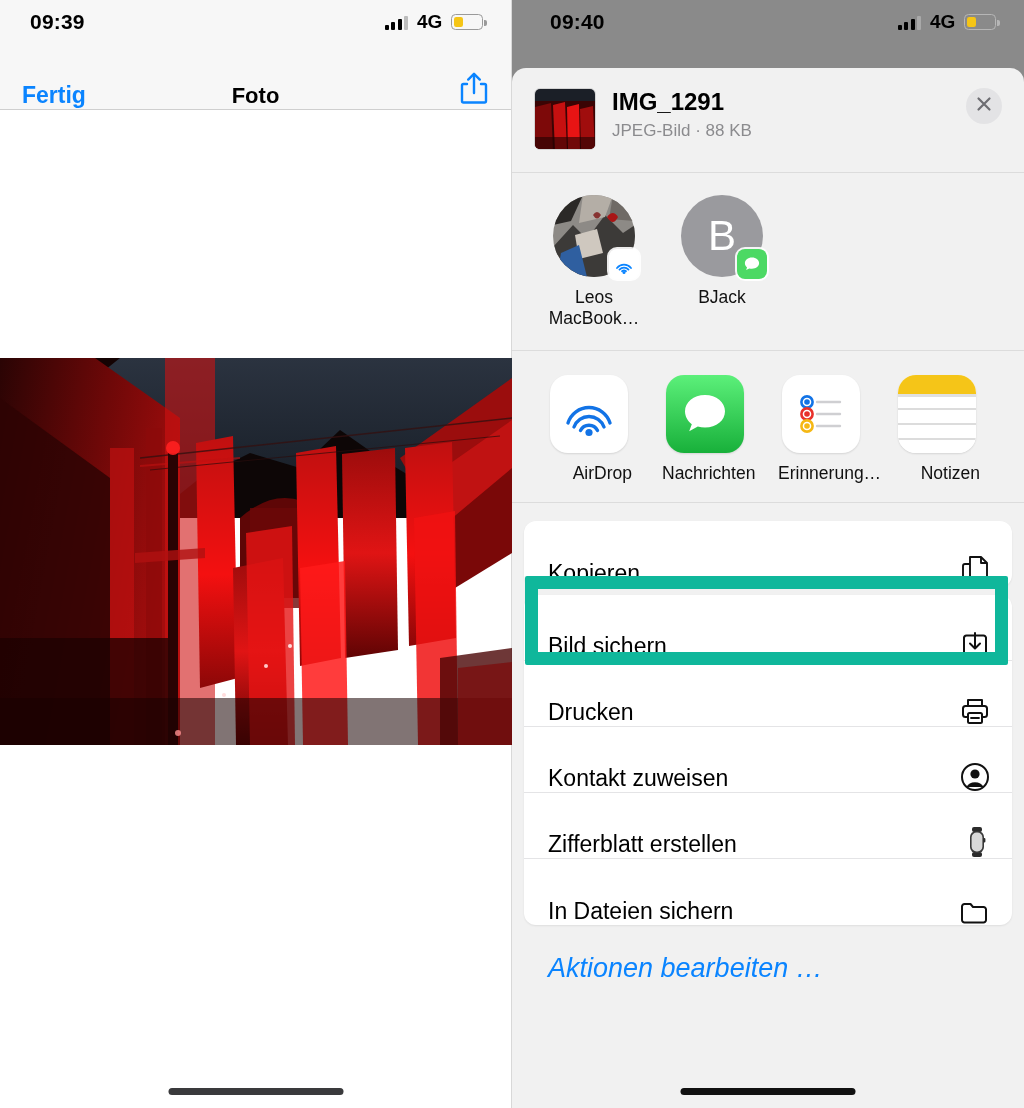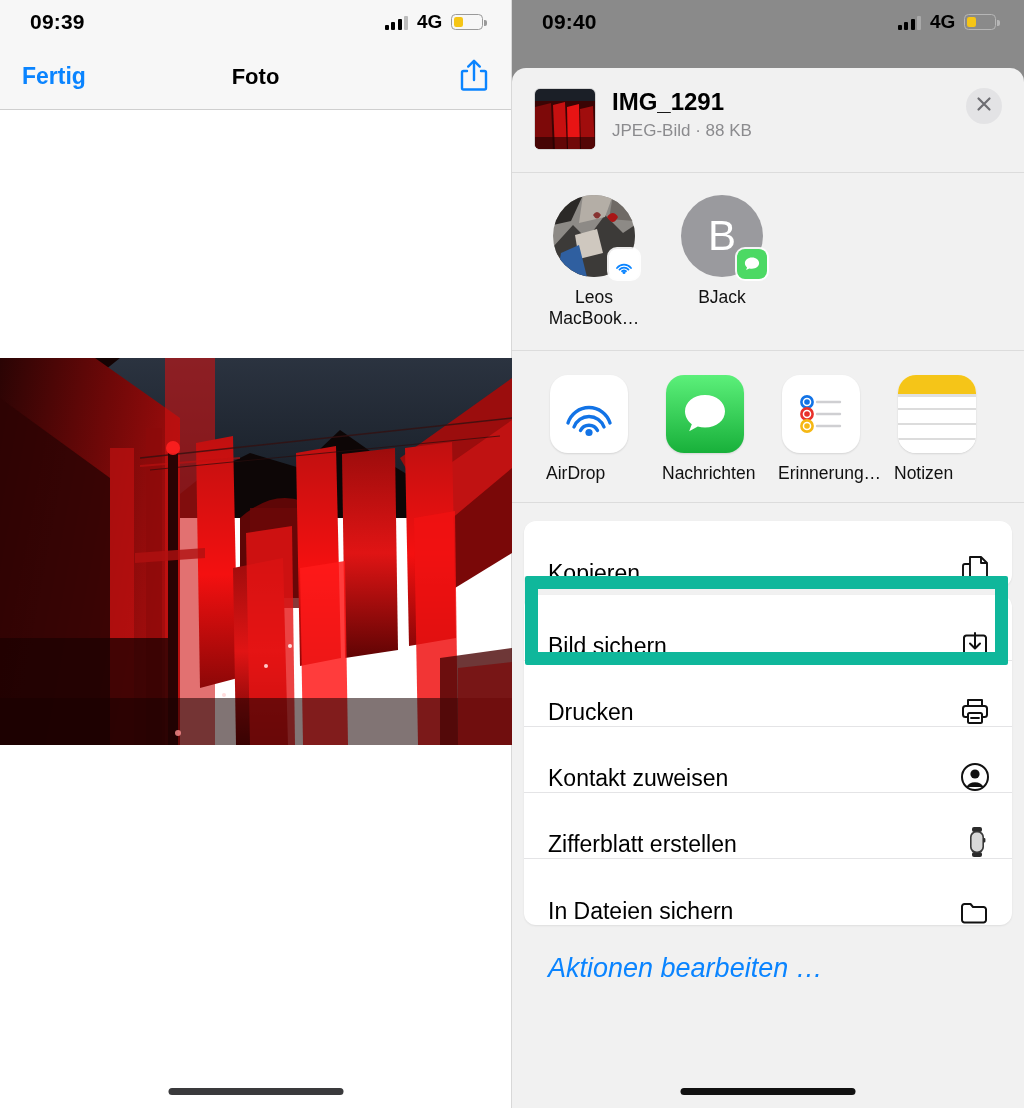--- a/index.html
+++ b/index.html
@@ -39,41 +39,42 @@
   }
   .battery::after {
     content: ""; position: absolute; right: -4.5px; top: 5px;
     width: 2.4px; height: 6px; border-radius: 0 2px 2px 0; background: #9a9a9a;
   }
   .battery .fill { height: 100%; width: 36%; border-radius: 2.2px; background: #f5c516; }
 
   .navbar {
     height: 66px; background: #f7f7f7;
     border-bottom: 1px solid #cfcfcf;
-    display: flex; align-items: center; position: relative;
+    display: flex; align-items: flex-end; position: relative;
     padding: 0 22px;
   }
   .nav-left { font-size: 23px; color: #0a84ff; font-weight: bold; }
   .nav-title {
     position: absolute; left: 0; right: 0; text-align: center;
     font-size: 22px; font-weight: bold; color: #000;
     pointer-events: none;
   }
   .nav-right { margin-left: auto; display: flex; align-items: center; z-index: 2; }
 
   .photo-stage { position: absolute; top: 358px; left: 0; width: 512px; height: 387px; overflow: hidden; }
   .home-indicator {
     position: absolute; bottom: 13px; left: 50%; transform: translateX(-50%);
     width: 175px; height: 7px; border-radius: 4px; background: #3a3a3c;
   }
 
   
   .panel-right {
     position: relative; width: 512px; height: 1108px;
     background: #8a8a8a;
+    padding-left: 8px;
   }
   .statusbar.dim { background: #8a8a8a; }
   .statusbar.dim .signal i:nth-child(4) { background: #a9a9a9; }
   .statusbar.dim .battery { border-color: #b6b6b6; }
   .statusbar.dim .battery::after { background: #b6b6b6; }
 
   .sheet {
     position: absolute; top: 68px; left: 0; width: 512px; bottom: 0;
     background: #f1f1f1;
     border-radius: 14px 14px 0 0;
@@ -121,21 +122,21 @@
   .initial-avatar {
     width: 82px; height: 82px; border-radius: 50%; background: #9a9a9e;
     display: flex; align-items: center; justify-content: center;
     color: #fff; font-size: 42px; font-weight: normal;
   }
 
   .apps {
     display: flex; gap: 30px; padding: 24px 34px 18px 34px;
     border-bottom: 1px solid #dcdcdc;
   }
-  .app { width: 86px; text-align: left; }
+  .app { width: 86px; text-align: right; }
   .app-icon {
     width: 78px; height: 78px; border-radius: 18px; margin: 0 auto 10px auto;
     overflow: hidden; display: flex; align-items: center; justify-content: center;
     box-shadow: 0 1px 2px rgba(0,0,0,.12);
   }
   .app-name { font-size: 17.5px; color: #111; line-height: 1.2; }
 
   .actions { padding: 18px 12px 0 12px; position: relative; }
   .action-card {
     background: #ffffff; border-radius: 12px; overflow: hidden;

